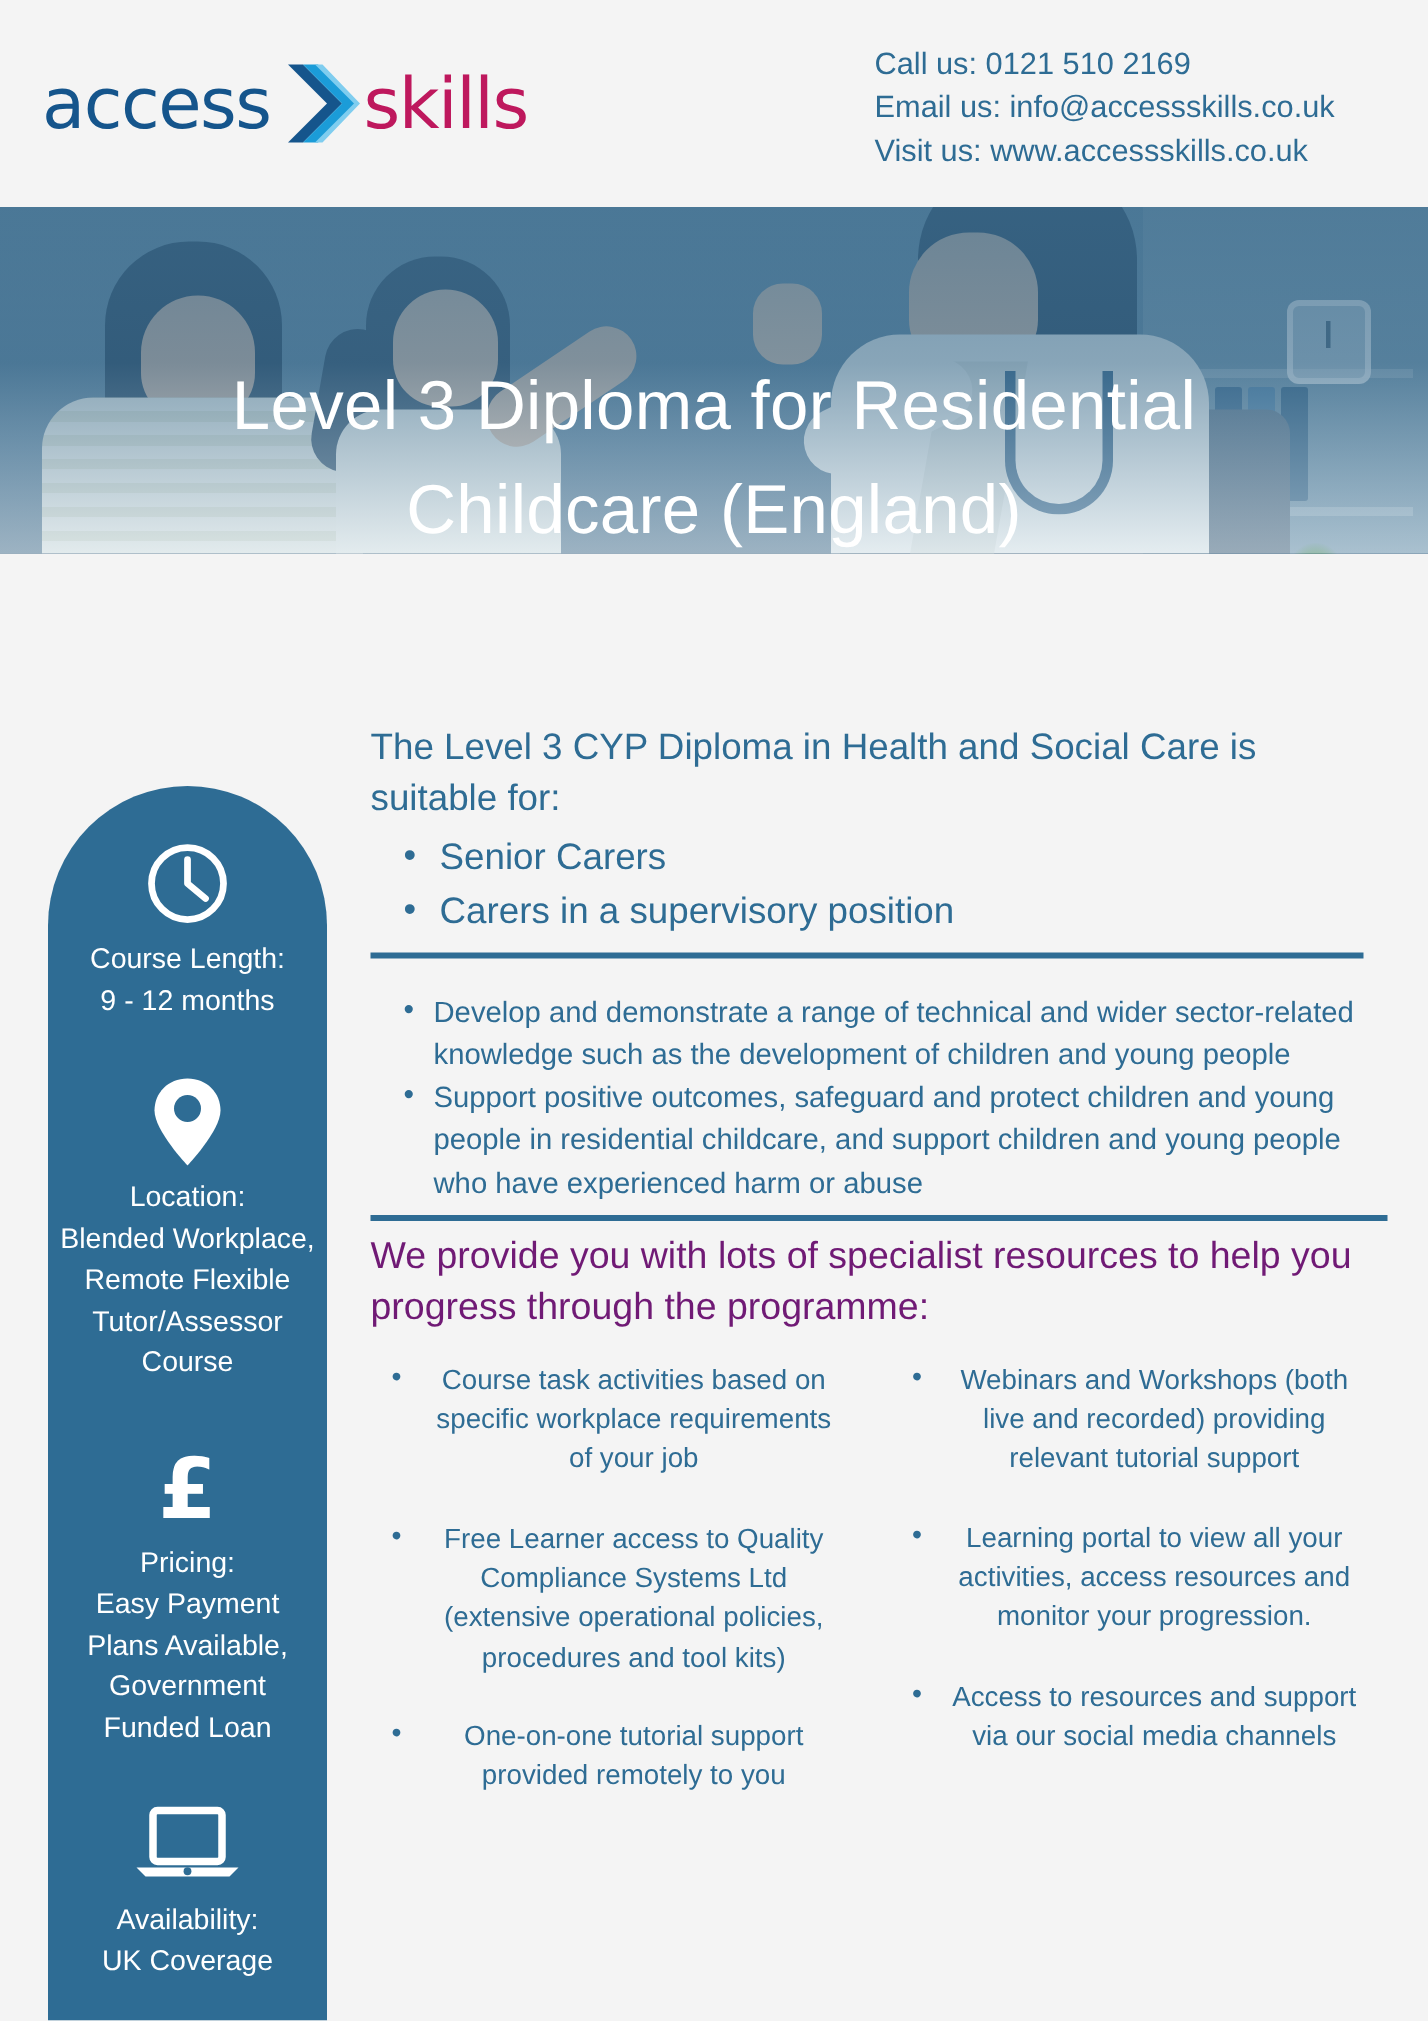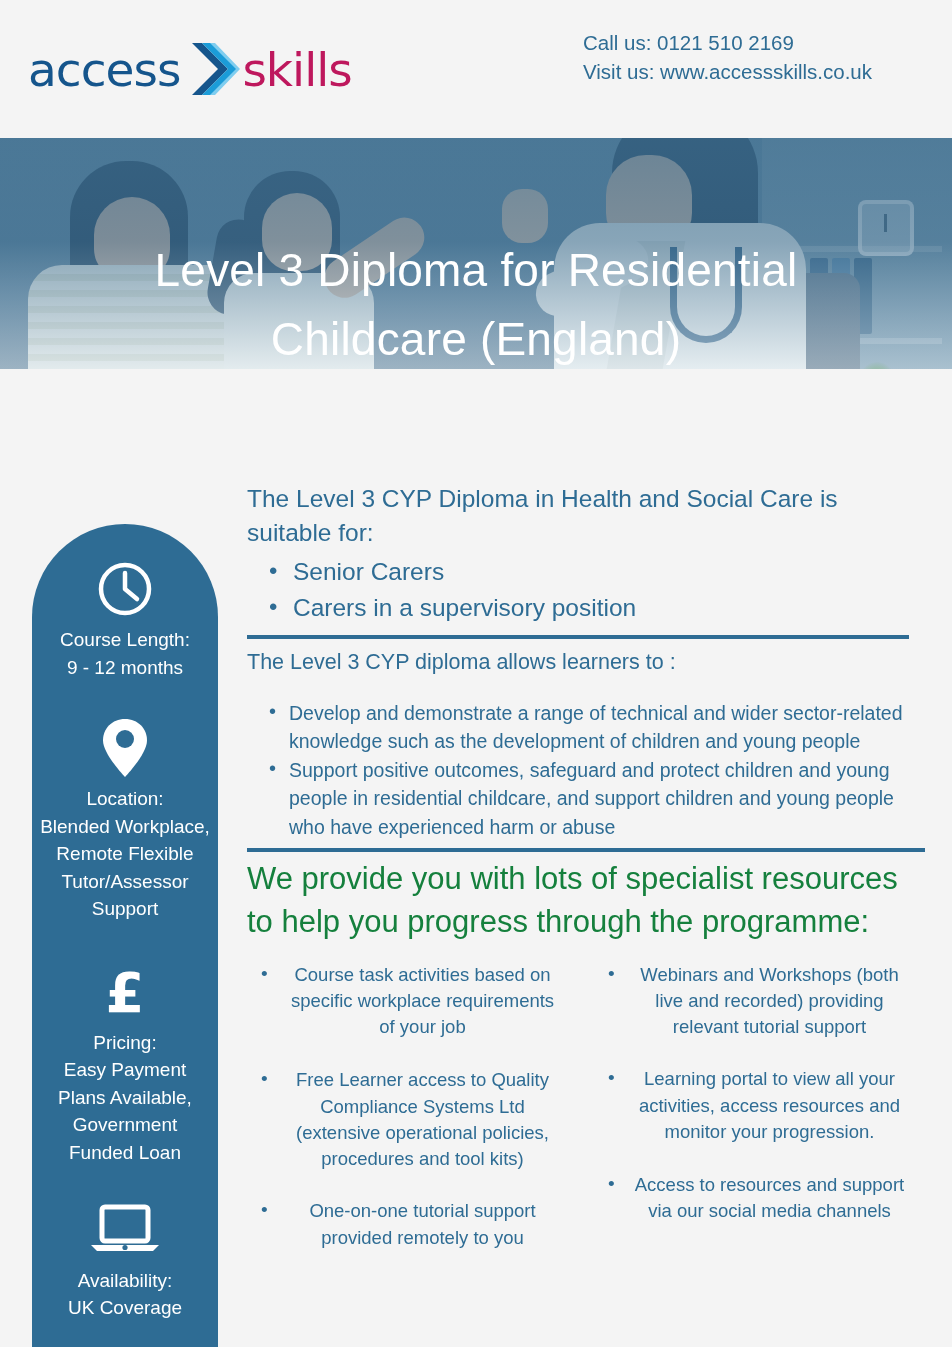--- a/index.html
+++ b/index.html
@@ -204,21 +204,21 @@
   }
   .allow-list { list-style:none; margin:22px 0 0 0; padding:0; }
   .allow-list li {
     color:#2E6C94; font-size:19.5px; line-height:1.45; font-weight:400;
     padding-left:42px; position:relative; margin-bottom:1px;
   }
   .allow-list li::before {
     content:"•"; position:absolute; left:22px; top:-2px; font-size:20px;
   }
   .provide-head {
-    color:#15803d; font-size:31px; line-height:1.38; font-weight:400;
+    color:#701a75; font-size:25px; line-height:1.38; font-weight:400;
   }
   .res-grid {
     display:flex; gap:16px; margin-top:18px;
   }
   .res-col { width:50%; }
   .res-col ul { list-style:none; margin:0; padding:0; }
   .res-col li {
     color:#2E6C94; font-size:18.5px; line-height:1.42; font-weight:400;
     text-align:center; position:relative; padding:0 14px 0 34px;
   }
@@ -246,20 +246,21 @@
           <path d="M4 2 L30 28 L4 54 L14 54 L40 28 L14 2 Z" fill="#15558C"></path>
           <path d="M14 2 L40 28 L14 54 L24 54 L50 28 L24 2 Z" fill="#1B9CD8"></path>
           <path d="M22 2 L48 28 L22 54 L27 54 L52 28 L27 2 Z" fill="#7FCDEF"></path>
         </svg>
       </span>
       <span class="logo-skills">skills</span>
     </div>
 
     <div class="contact">
       <div class="contact-line">Call us: 0121 510 2169</div>
+      <div class="contact-line">Email us: info@accessskills.co.uk</div>
       <div class="contact-line">Visit us: www.accessskills.co.uk</div>
     </div>
   </div>
 
   <div class="hero">
     <div class="hero-photo">
       <div class="hero-sky"></div>
       <div class="p-wall"></div>
       <div class="p-shelf">
         <div class="p-binder b1"></div>
@@ -322,21 +323,21 @@
 
     <div class="side-block">
       <div class="side-icon">
         <svg width="48" height="62" viewBox="0 0 48 62">
           <path d="M24 2 C11 2 2 11.6 2 23.4 C2 37 24 60 24 60 C24 60 46 37 46 23.4 C46 11.6 37 2 24 2 Z" fill="#FFFFFF"></path>
           <circle cx="24" cy="22" r="9" fill="#2E6C94"></circle>
         </svg>
       </div>
       <div class="side-text">
         <div>Location:</div>
-        <div>Blended Workplace, Remote Flexible Tutor/Assessor Support</div>
+        <div>Blended Workplace, Remote Flexible Tutor/Assessor Course</div>
       </div>
     </div>
 
     <div class="sb-gap-2"></div>
 
     <div class="side-block">
       <div class="side-icon">
         <svg width="48" height="60" viewBox="0 0 48 60">
           <text x="24" y="50" text-anchor="middle" font-family="DejaVu Sans, sans-serif" font-size="56" font-weight="bold" fill="#FFFFFF">£</text>
         </svg>
@@ -368,21 +369,20 @@
   <div class="main">
 
     <div class="lead">The Level 3 CYP Diploma in Health and Social Care is suitable for:</div>
     <ul class="lead-list">
       <li>Senior Carers</li>
       <li>Carers in a supervisory position</li>
     </ul>
 
     <div class="rule"></div>
 
-    <div class="sub-head">The Level 3 CYP diploma allows learners to :</div>
     <ul class="allow-list">
       <li>Develop and demonstrate a range of technical and wider sector-related knowledge such as the development of children and young people</li>
       <li>Support positive outcomes, safeguard and protect children and young people in residential childcare, and support children and young people who have experienced harm or abuse</li>
     </ul>
 
     <div class="rule2"></div>
 
     <div class="provide-head">We provide you with lots of specialist resources to help you progress through the programme:</div>
 
     <div class="res-grid">

